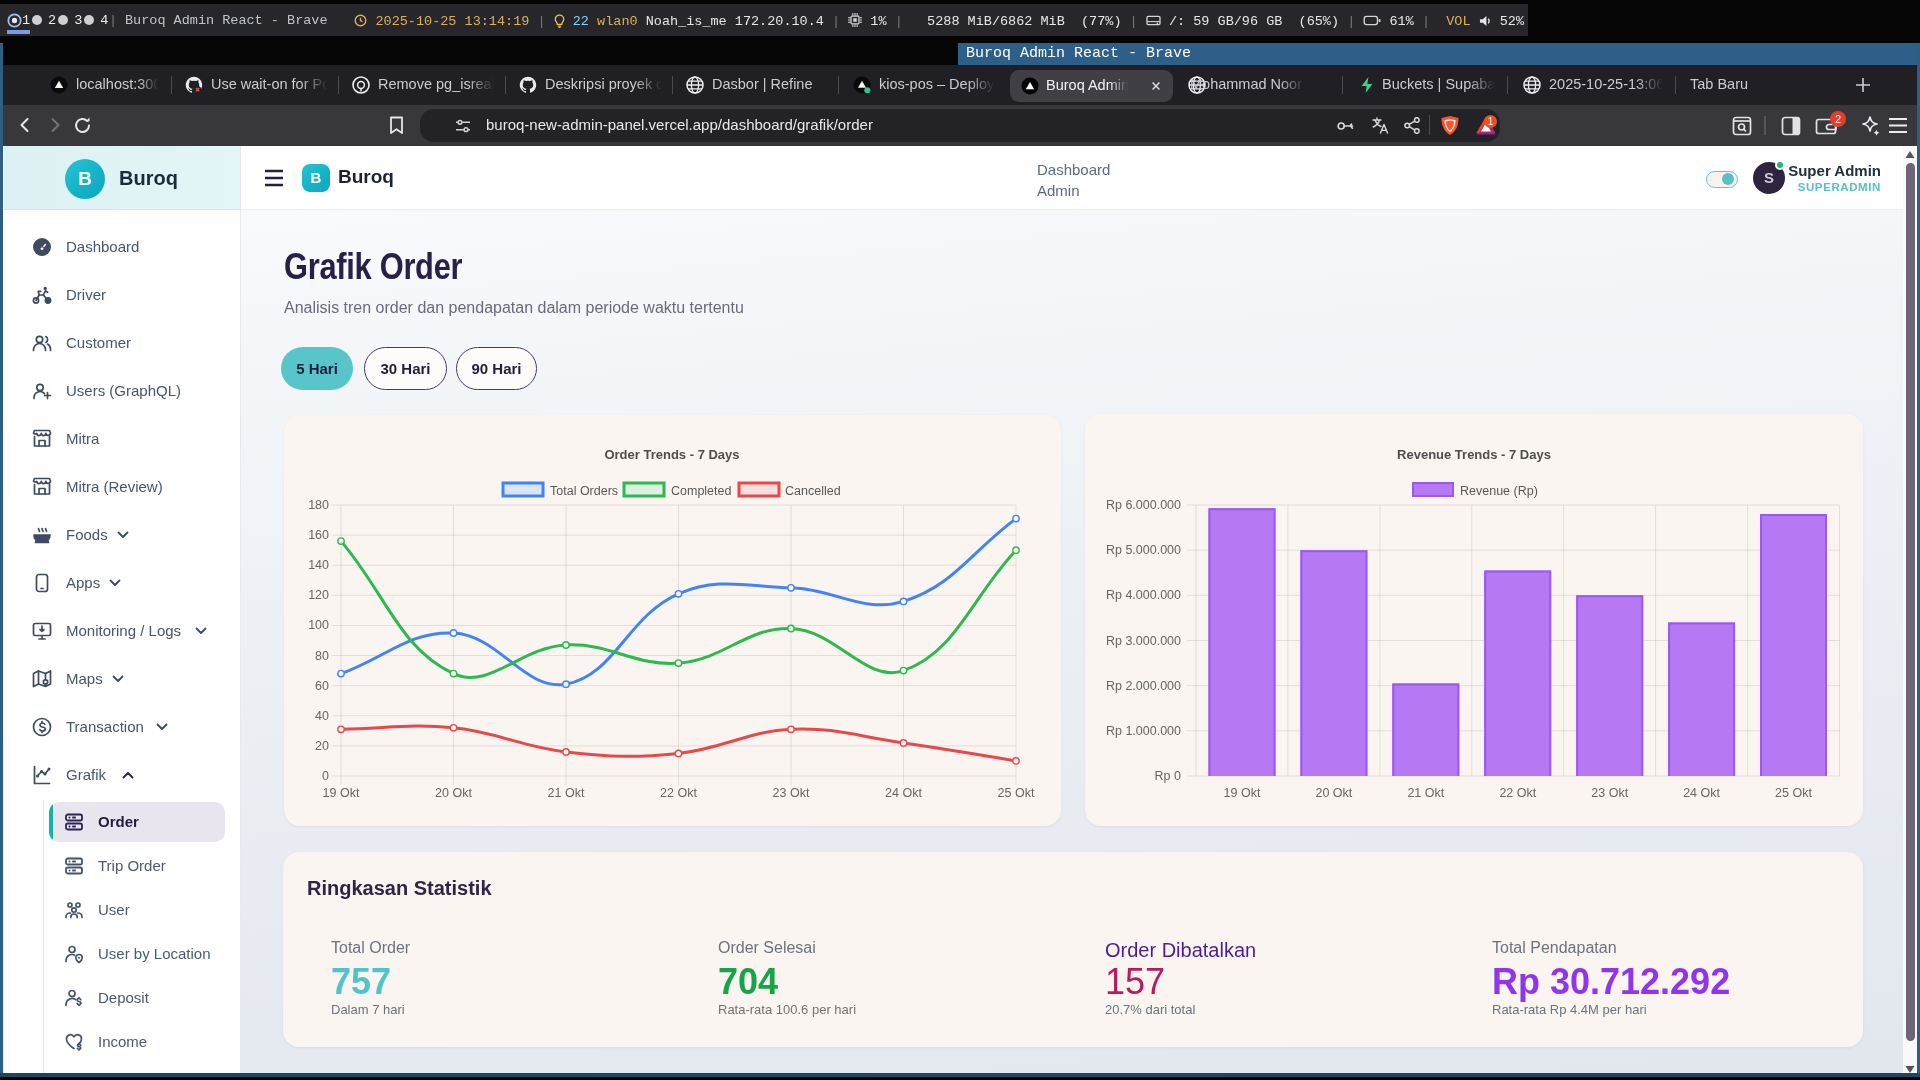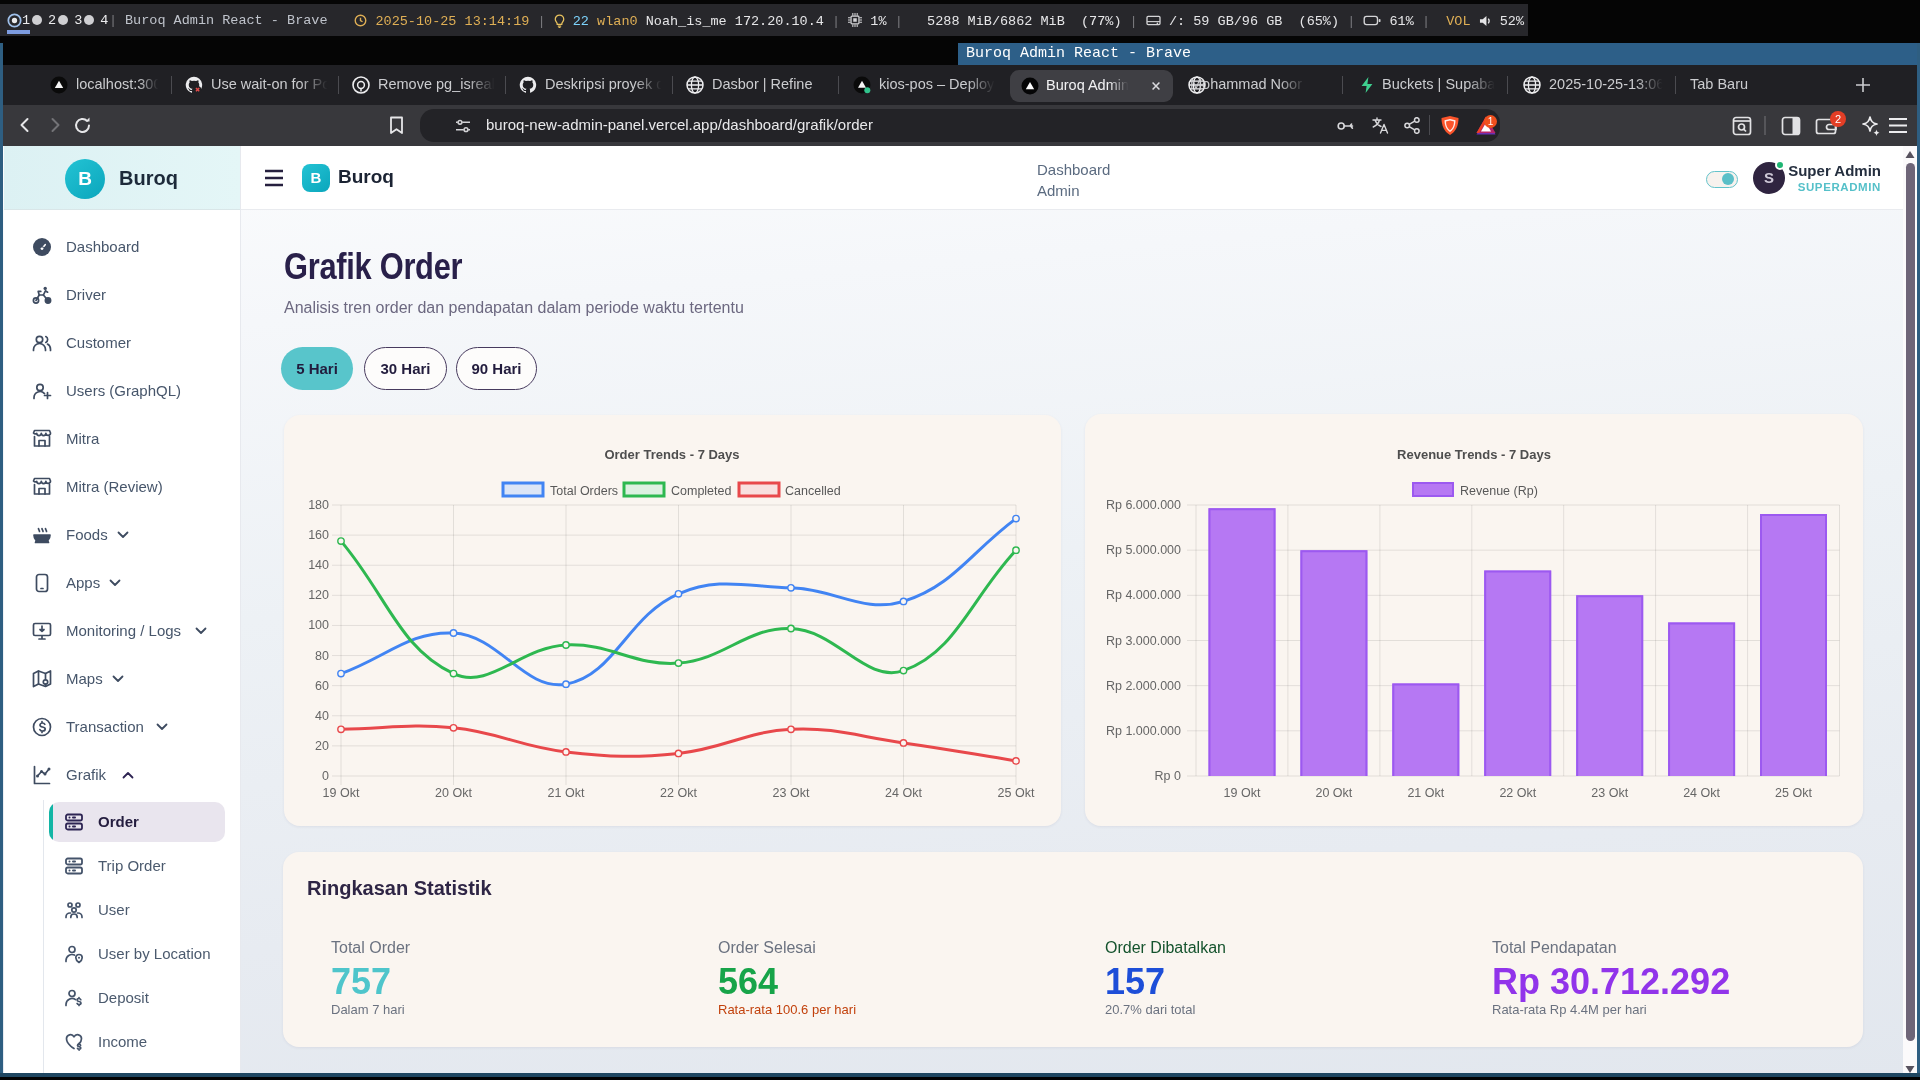--- a/index.html
+++ b/index.html
@@ -581,24 +581,24 @@
           <text x="524.7" y="383" text-anchor="middle" font-size="12.5" fill="#666">23 Okt</text>
           <text x="616.6" y="383" text-anchor="middle" font-size="12.5" fill="#666">24 Okt</text>
           <text x="708.5" y="383" text-anchor="middle" font-size="12.5" fill="#666">25 Okt</text>
         </svg>
 <div class="card" style="left:283px;top:706px;width:1580px;height:195px;"></div>
 <div class="abs" style="left:307px;top:731px;font-size:20px;font-weight:bold;color:#2e2545;">Ringkasan Statistik</div>
 <div class="abs" style="left:331px;top:793px;font-size:16px;color:#6b7280;">Total Order</div>
 <div class="abs" style="left:331px;top:815px;font-size:36px;font-weight:bold;color:#4ec5cb;">757</div>
 <div class="abs" style="left:331px;top:856px;font-size:13px;color:#6b7280;">Dalam 7 hari</div>
 <div class="abs" style="left:718px;top:793px;font-size:16px;color:#6b7280;">Order Selesai</div>
-<div class="abs" style="left:718px;top:815px;font-size:36px;font-weight:bold;color:#17a449;">564</div>
-<div class="abs" style="left:718px;top:856px;font-size:13px;color:#c2410c;">Rata-rata 100.6 per hari</div>
-<div class="abs" style="left:1105px;top:793px;font-size:16px;color:#14532d;">Order Dibatalkan</div>
-<div class="abs" style="left:1105px;top:815px;font-size:36px;font-weight:bold;color:#1d4ed8;">157</div>
+<div class="abs" style="left:718px;top:815px;font-size:36px;font-weight:bold;color:#17a449;">704</div>
+<div class="abs" style="left:718px;top:856px;font-size:13px;color:#737373;">Rata-rata 100.6 per hari</div>
+<div class="abs" style="left:1105px;top:793px;font-size:20px;color:#4c1d95;">Order Dibatalkan</div>
+<div class="abs" style="left:1105px;top:815px;font-size:36px;font-weight:normal;color:#be185d;">157</div>
 <div class="abs" style="left:1105px;top:856px;font-size:13px;color:#6b7280;">20.7% dari total</div>
 <div class="abs" style="left:1492px;top:793px;font-size:16px;color:#6b7280;">Total Pendapatan</div>
 <div class="abs" style="left:1492px;top:815px;font-size:36px;font-weight:bold;color:#9134ea;">Rp 30.712.292</div>
 <div class="abs" style="left:1492px;top:856px;font-size:13px;color:#6b7280;">Rata-rata Rp 4.4M per hari</div>
 </div>
     <div id="scrtrack"></div>
     <div id="scrthumb"></div>
     <svg class="abs" style="left:1905px;top:4px;" width="10" height="9" viewBox="0 0 10 9">
         <path d="M5 1L9.5 8H.5z" fill="#57525e"></path>
       </svg>

